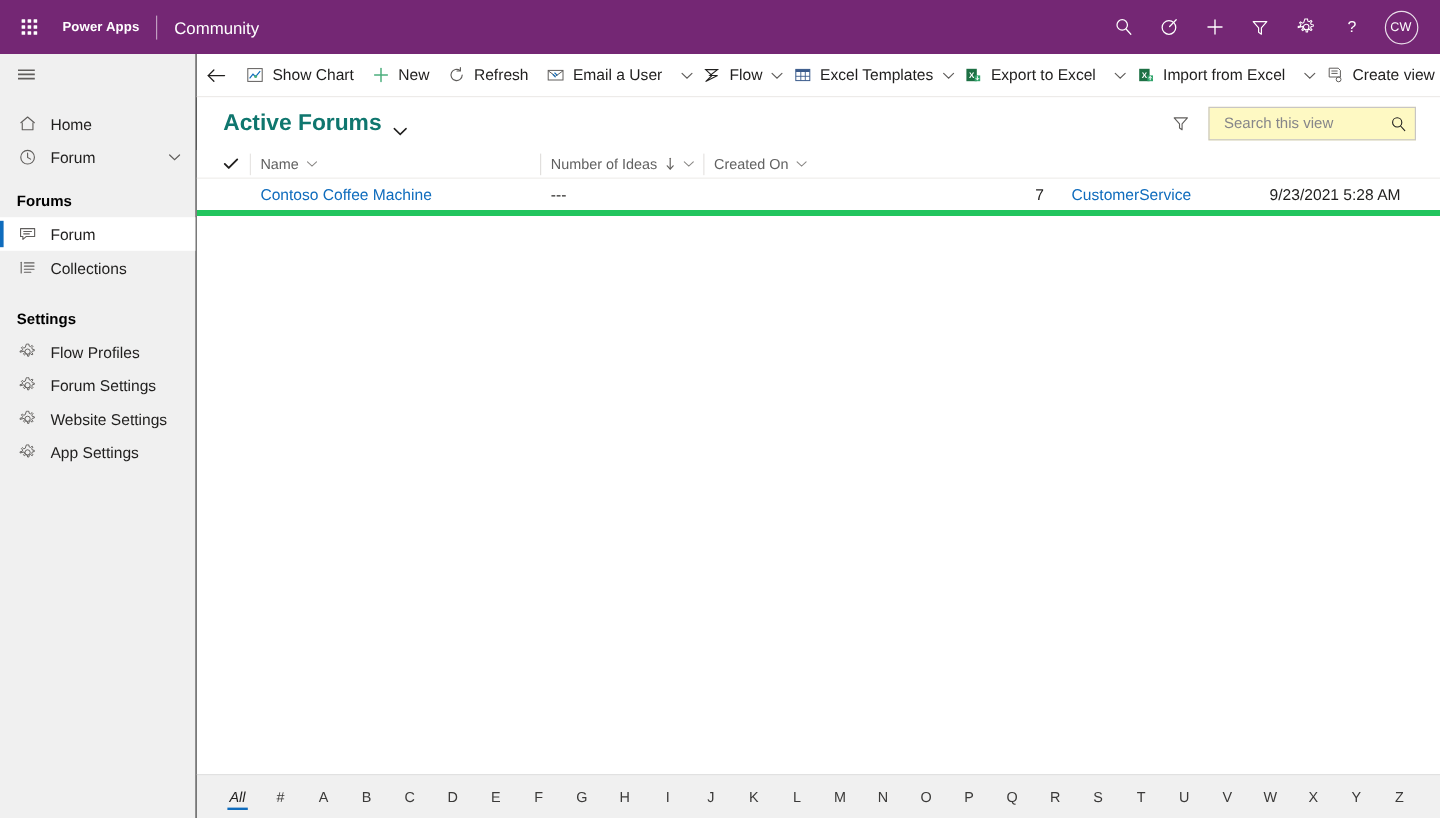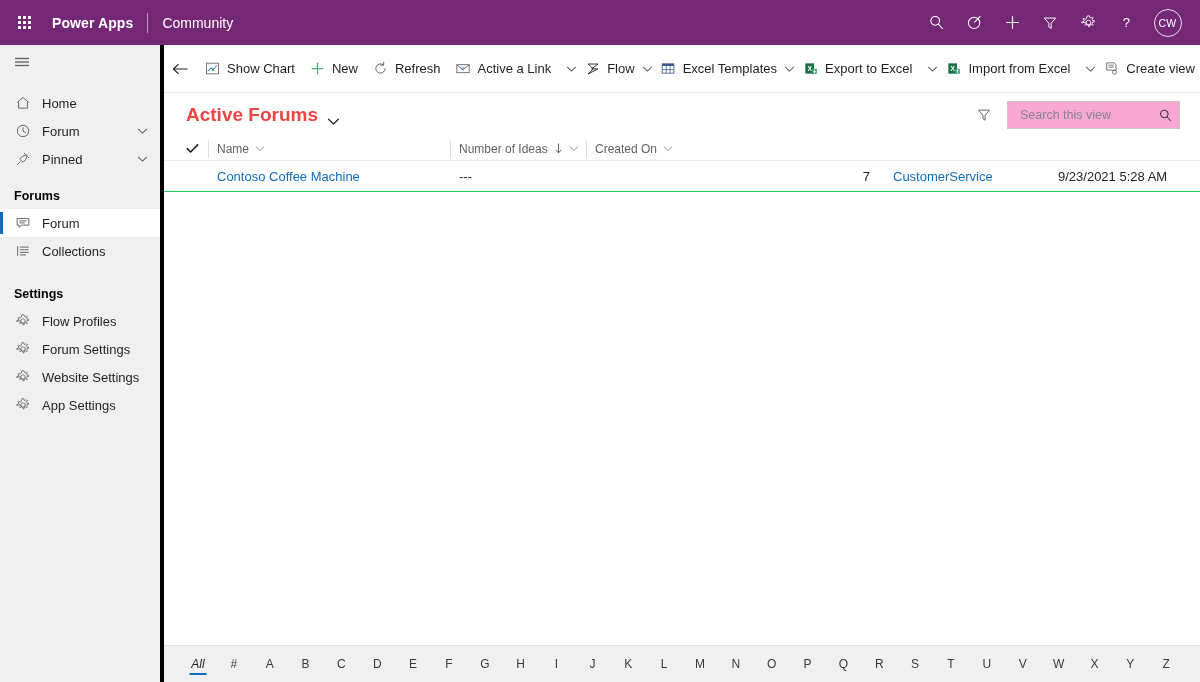--- a/index.html
+++ b/index.html
@@ -28,21 +28,21 @@
     cursor: pointer; border-radius: 2px;
   }
   .waffle-grid {
     display: grid;
     grid-template-columns: repeat(3, 3px);
     grid-template-rows: repeat(3, 3px);
     gap: 2px;
   }
   .waffle-grid i { background: #fff; width: 3px; height: 3px; border-radius: .5px; display:block; }
   .brand {
-    font-size: 14px; font-weight: bold; color: #fff;
+    font-size: 11px; font-weight: bold; color: #fff;
     margin-left: 12px; letter-spacing: .1px; cursor: pointer;
   }
   .brand-sep {
     width: 1px; height: 20px; background: rgba(255,255,255,.55);
     margin: 0 14px;
   }
   .app-name { font-size: 14px; color: #fff; cursor: pointer; }
   .topbar-spacer { flex: 1 1 auto; }
   .topicons { display: flex; align-items: center; gap: 0px; }
   .topicon {
@@ -62,21 +62,21 @@
     font-size: 10.5px; color: #fff; letter-spacing: .2px;
   }
 
   
   .body { flex: 1 1 auto; display: flex; min-height: 0; }
 
   
   .sidebar {
     width: 164px; min-width: 164px;
     background: #f0f0f0;
-    border-right: 4px solid #000000;
+    border-right: 1px solid #000000;
     display: flex; flex-direction: column;
     overflow: hidden;
   }
   .ham {
     height: 34px; display: flex; align-items: center;
     padding-left: 14px; cursor: pointer;
   }
   .navitem {
     height: 28px; display: flex; align-items: center;
     padding-left: 14px; padding-right: 10px;
@@ -100,21 +100,21 @@
     padding: 0 14px; height: 26px; display: flex; align-items: center;
   }
   .nav-gap-sm { height: 10px; }
   .nav-gap-md { height: 16px; }
 
   
   .main { flex: 1 1 auto; display: flex; flex-direction: column; background: #ffffff; min-width: 0; }
 
   
   .cmdbar {
-    height: 48px; min-height: 36px;
+    height: 36px; min-height: 36px;
     display: flex; align-items: center;
     padding-left: 8px;
     background: #ffffff;
     border-bottom: 1px solid #edebe9;
     overflow: hidden;
   }
   .cmd-back {
     width: 30px; height: 30px; display:flex; align-items:center; justify-content:center;
     cursor: pointer; border-radius: 2px;
   }
@@ -133,32 +133,32 @@
     cursor: pointer; border-radius: 2px;
   }
 
   
   .viewbar {
     height: 44px; min-height: 44px;
     display: flex; align-items: center;
     padding: 0 20px 0 22px;
   }
   .viewtitle {
-    font-size: 19px; color: #ef4444; font-weight: 600;
+    font-size: 19px; color: #0f766e; font-weight: 600;
     display: flex; align-items: flex-end; cursor: pointer;
   }
   .viewtitle .vt-chev { margin-left: 9px; display: flex; align-items: center; }
   .viewbar-spacer { flex: 1 1 auto; }
   .filter-ico {
     width: 30px; height: 30px; display: flex; align-items: center; justify-content: center;
     cursor: pointer; border-radius: 2px; margin-right: 8px;
   }
   .searchbox {
     width: 173px; height: 28px;
-    border: 1px solid #c8c6c4; background: #f9a8d4;
+    border: 1px solid #c8c6c4; background: #fef9c3;
     display: flex; align-items: center;
     padding: 0 6px 0 10px;
   }
   .searchbox input {
     flex: 1 1 auto; border: none; outline: none;
     font-size: 12.5px; color: #201f1e; background: transparent;
     font-family: "Liberation Sans", sans-serif; min-width: 0;
   }
   .searchbox input::placeholder { color: #86868a; }
   .search-go { display: flex; align-items: center; cursor: pointer; padding-left: 4px; }
@@ -184,21 +184,21 @@
   .hcell .hchev { margin-left: 6px; display: flex; align-items: center; }
   .hcell .hsort { margin-left: 6px; display: flex; align-items: center; }
   .hcheck {
     width: 22px; min-width: 22px; display: flex; align-items: center; justify-content: flex-start;
     cursor: pointer;
   }
 
   .row {
     height: 31px; min-height: 31px;
     display: flex; align-items: center;
-    border-bottom: 1px solid #22c55e;
+    border-bottom: 5px solid #22c55e;
     padding-left: 22px; padding-right: 22px;
     background: #fff; cursor: pointer;
   }
   .cell {
     font-size: 13px; color: #201f1e; padding-left: 9px;
     white-space: nowrap; overflow: hidden; text-overflow: ellipsis;
   }
   .cell.link { color: #0f6cbd; }
   .cell.num { text-align: right; padding-right: 14px; }
   .rowcheck { width: 22px; min-width: 22px; }
@@ -325,35 +325,20 @@
           </svg>
         </span>
         <span class="nav-label">Forum</span>
         <span class="nav-chev">
           <svg width="11" height="8" viewBox="0 0 12 8" fill="none" stroke="#605e5c" stroke-width="1.1" stroke-linecap="round">
             <path d="M1.5 2 L6 6.3 L10.5 2"></path>
           </svg>
         </span>
       </div>
 
-      <div class="navitem">
-        <span class="nav-ico">
-          <svg width="16" height="16" viewBox="0 0 18 18" fill="none" stroke="#605e5c" stroke-width="1.05" stroke-linecap="round">
-            <path d="M10.6 2.6 L15.4 7.4"></path>
-              <path d="M12.4 4.4 L8.2 6.1 L5.3 9 L9 12.7 L11.9 9.8 L13.6 5.6"></path>
-            <path d="M5.9 12.1 L2.6 15.4"></path>
-          </svg>
-        </span>
-        <span class="nav-label">Pinned</span>
-        <span class="nav-chev">
-          <svg width="11" height="8" viewBox="0 0 12 8" fill="none" stroke="#605e5c" stroke-width="1.1" stroke-linecap="round">
-            <path d="M1.5 2 L6 6.3 L10.5 2"></path>
-          </svg>
-        </span>
-      </div>
 
       <div class="nav-gap-sm"></div>
 
       <div class="nav-group-title">Forums</div>
 
       <div class="navitem selected">
         <span class="nav-ico">
           <svg width="16" height="16" viewBox="0 0 18 18" fill="none" stroke="#605e5c" stroke-width="1.05" stroke-linejoin="round">
             <path d="M2.4 4 H15.6 V11.4 H7.6 L4.6 14 V11.4 H2.4 Z"></path>
             <line x1="5" y1="6.6" x2="13" y2="6.6"></line>
@@ -464,21 +449,21 @@
         </div>
 
         <div class="cmdbtn">
           <span class="ci">
             <svg width="16" height="15" viewBox="0 0 18 18" fill="none" stroke="#605e5c" stroke-width="1">
               <rect x="1.6" y="4.4" width="14.8" height="9.6"></rect>
               <path d="M1.6 4.8 L9 10.2 L16.4 4.8"></path>
               <path d="M6.4 8.6 l2.2 2.2 M8.2 7 l2.2 2.2" stroke="#0f6cbd" stroke-width="1.1" stroke-linecap="round"></path>
             </svg>
           </span>
-          <span>Active a Link</span>
+          <span>Email a User</span>
         </div>
         <div class="cmd-vsep"></div>
         <div class="cmd-caret">
           <svg width="11" height="8" viewBox="0 0 12 8" fill="none" stroke="#605e5c" stroke-width="1.1" stroke-linecap="round">
             <path d="M1.5 2 L6 6.3 L10.5 2"></path>
           </svg>
         </div>
 
         <div class="cmdbtn">
           <span class="ci">

